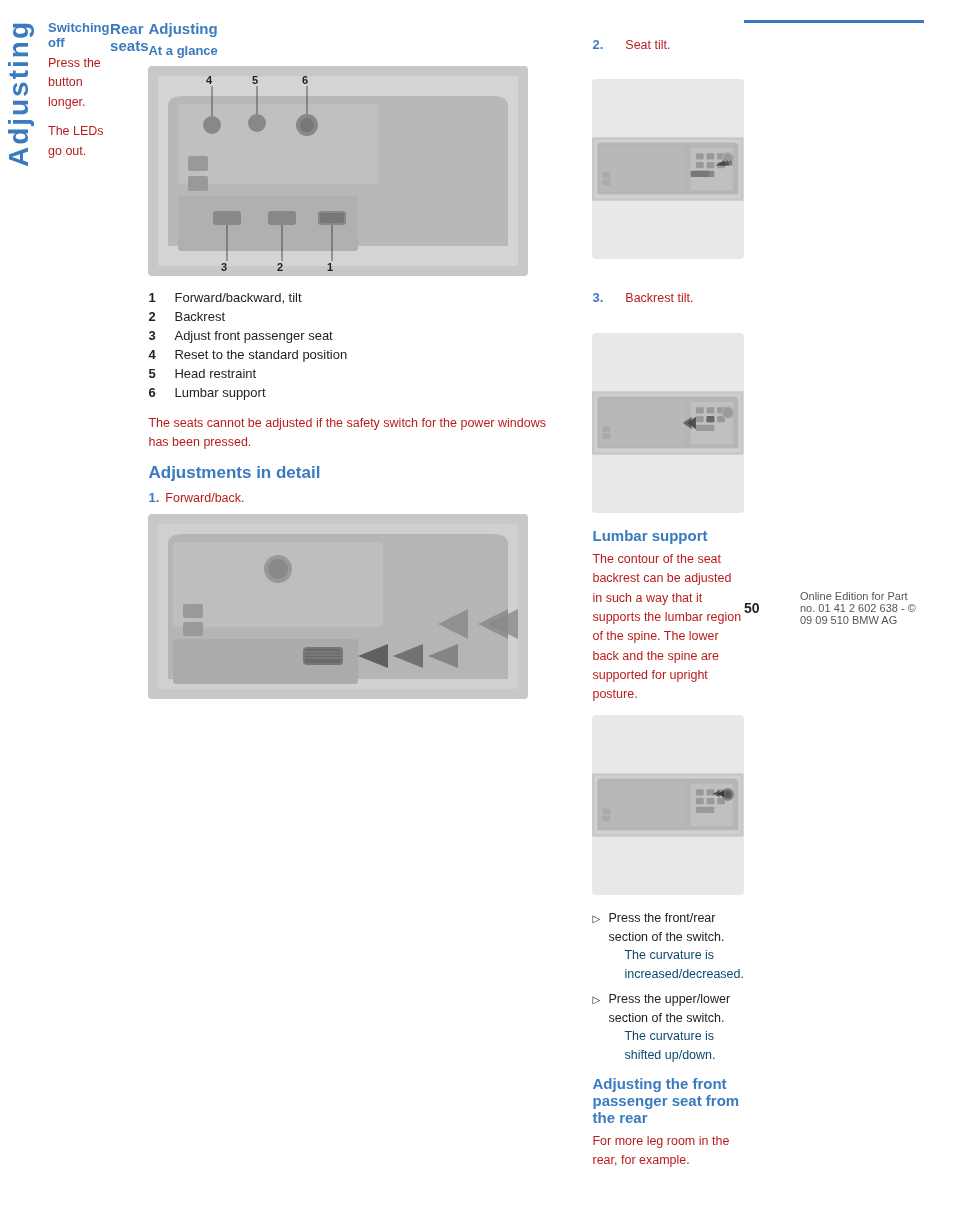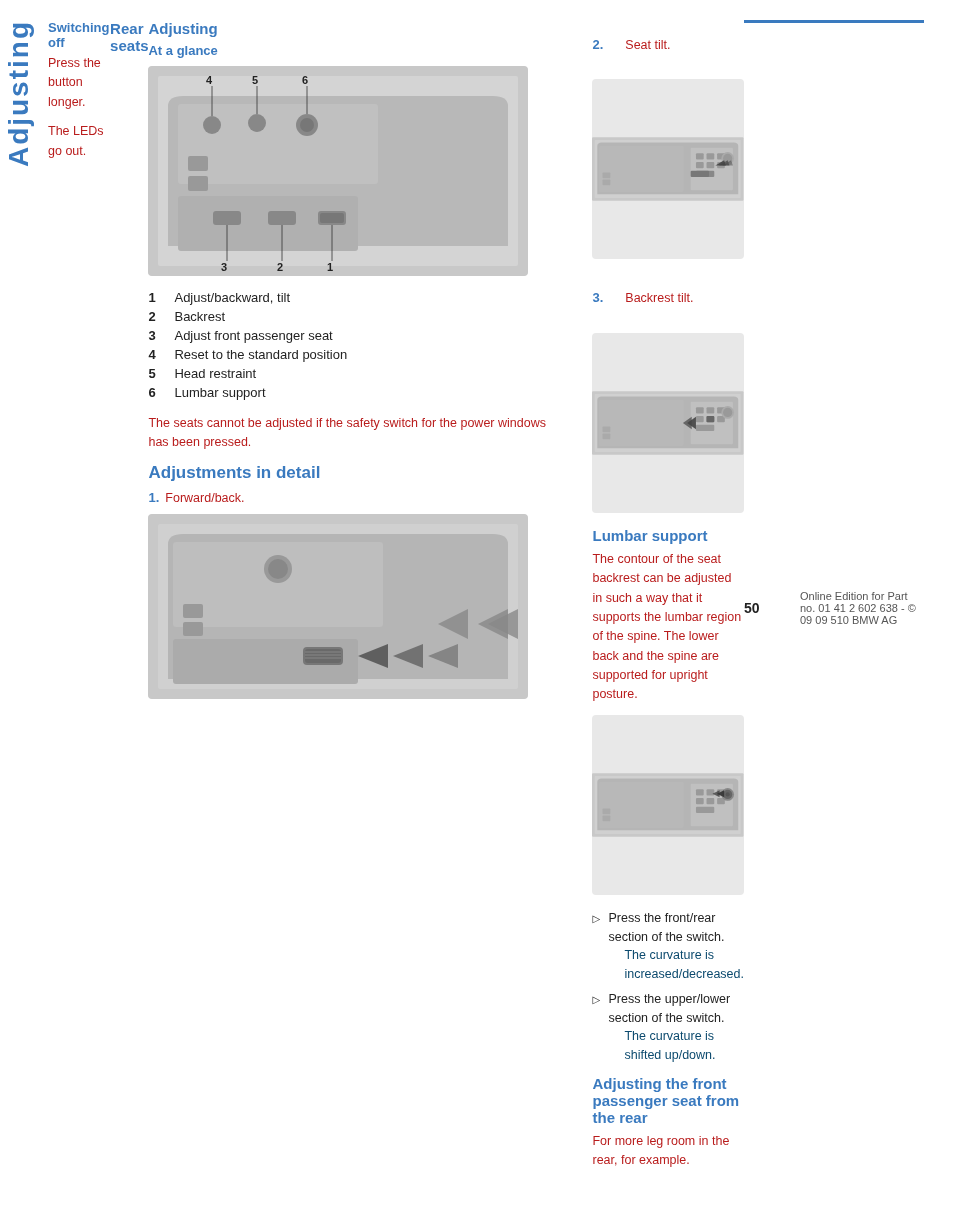--- a/index.html
+++ b/index.html
@@ -273,21 +273,21 @@
             <text x="129" y="205" font-size="11" font-weight="bold" fill="#222">2</text>
 
             <line x1="184" y1="159" x2="184" y2="195" stroke="#333" stroke-width="0.8"></line>
             <text x="179" y="205" font-size="11" font-weight="bold" fill="#222">1</text>
           </svg>
         </div>
 
         <ul class="numbered-list">
           <li>
             <span class="num">1</span>
-            <span>Adjust/backward, tilt</span>
+            <span>Forward/backward, tilt</span>
           </li>
           <li>
             <span class="num">2</span>
             <span>Backrest</span>
           </li>
           <li>
             <span class="num">3</span>
             <span>Adjust front passenger seat</span>
           </li>
           <li>

